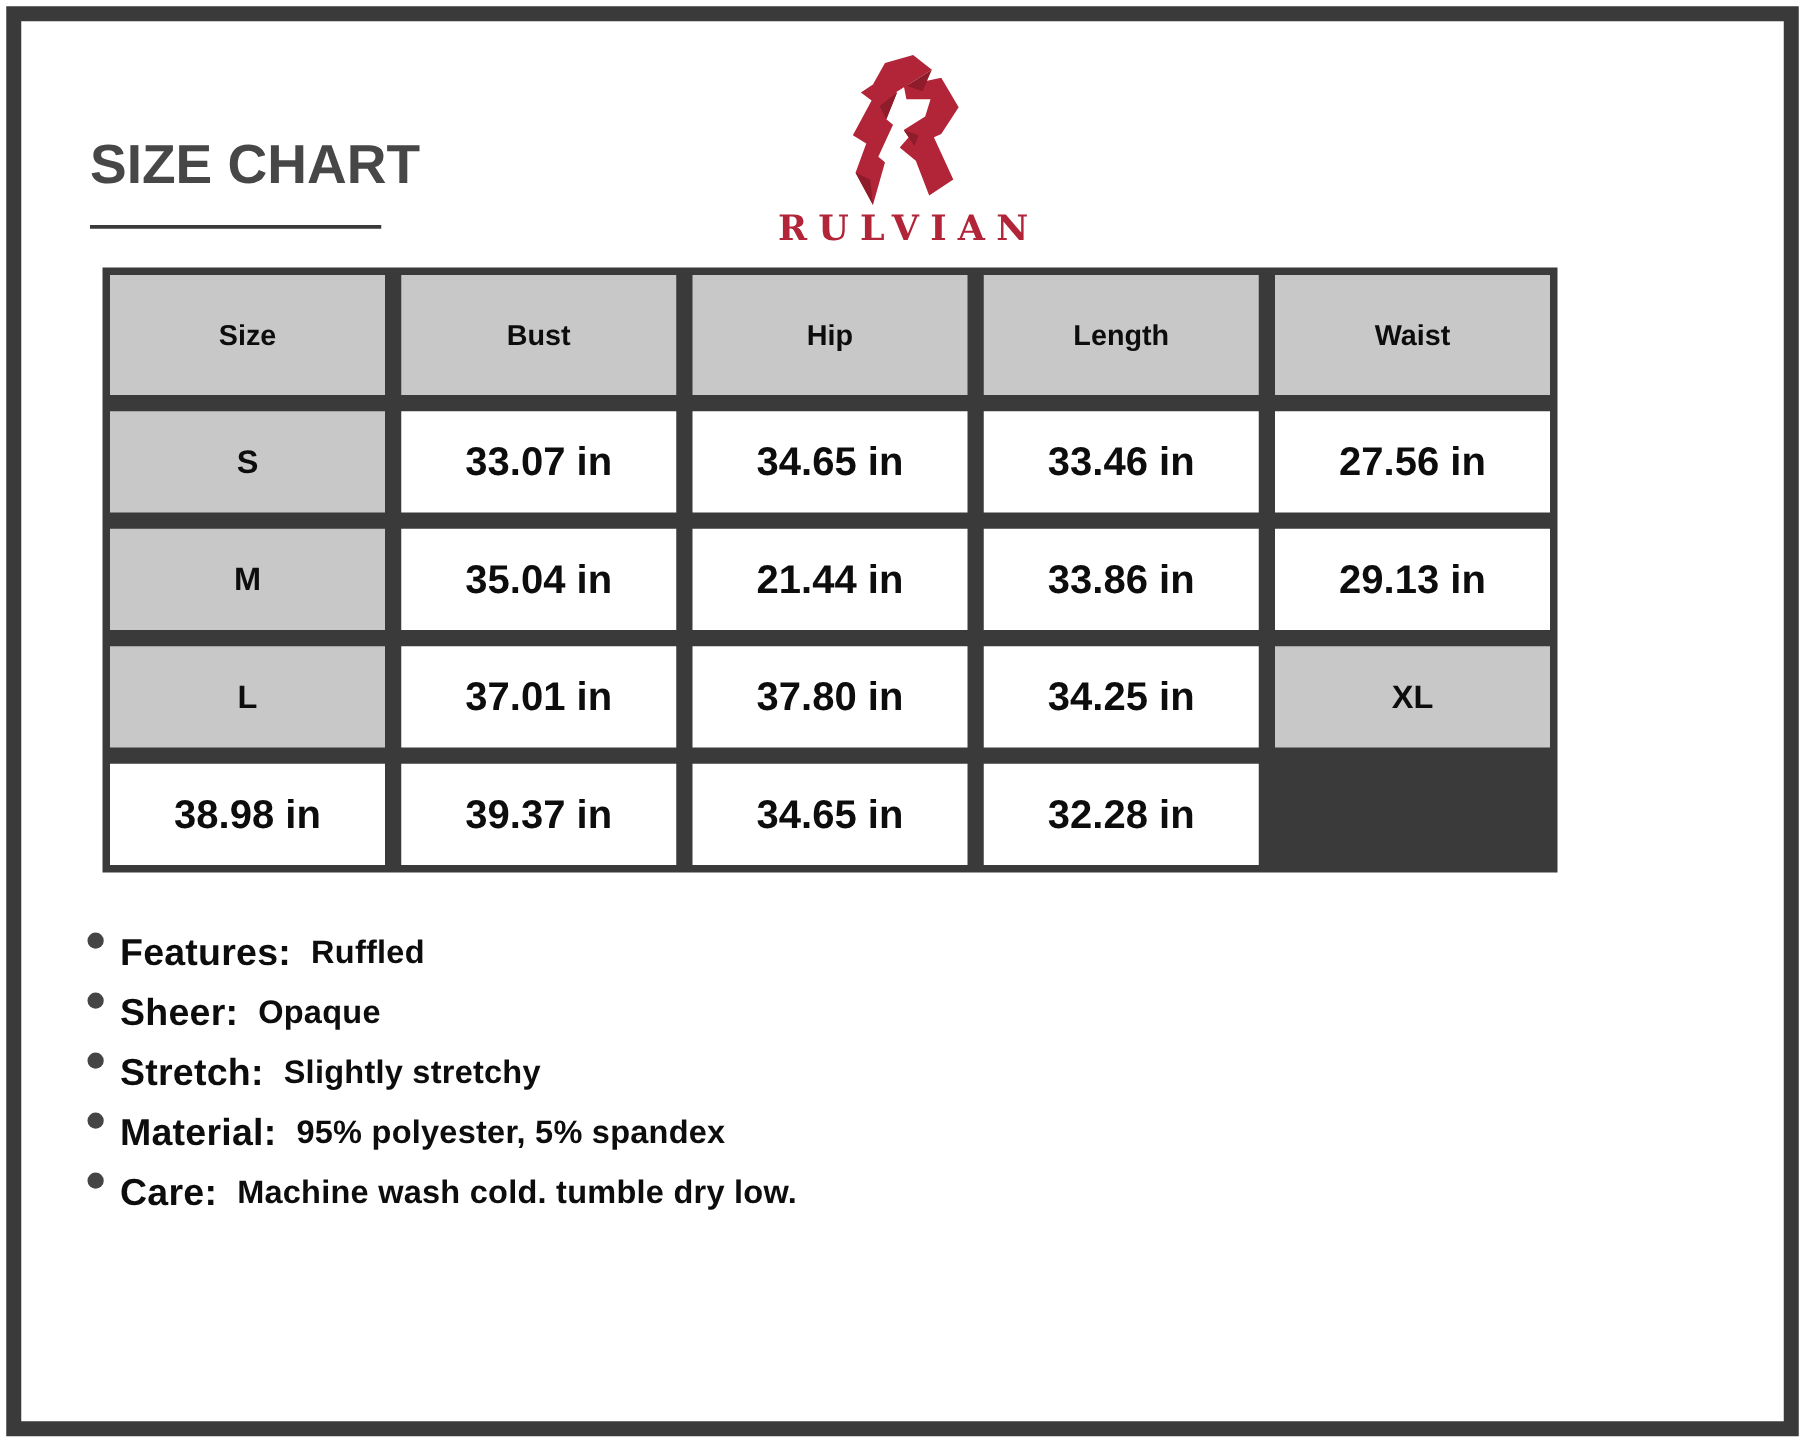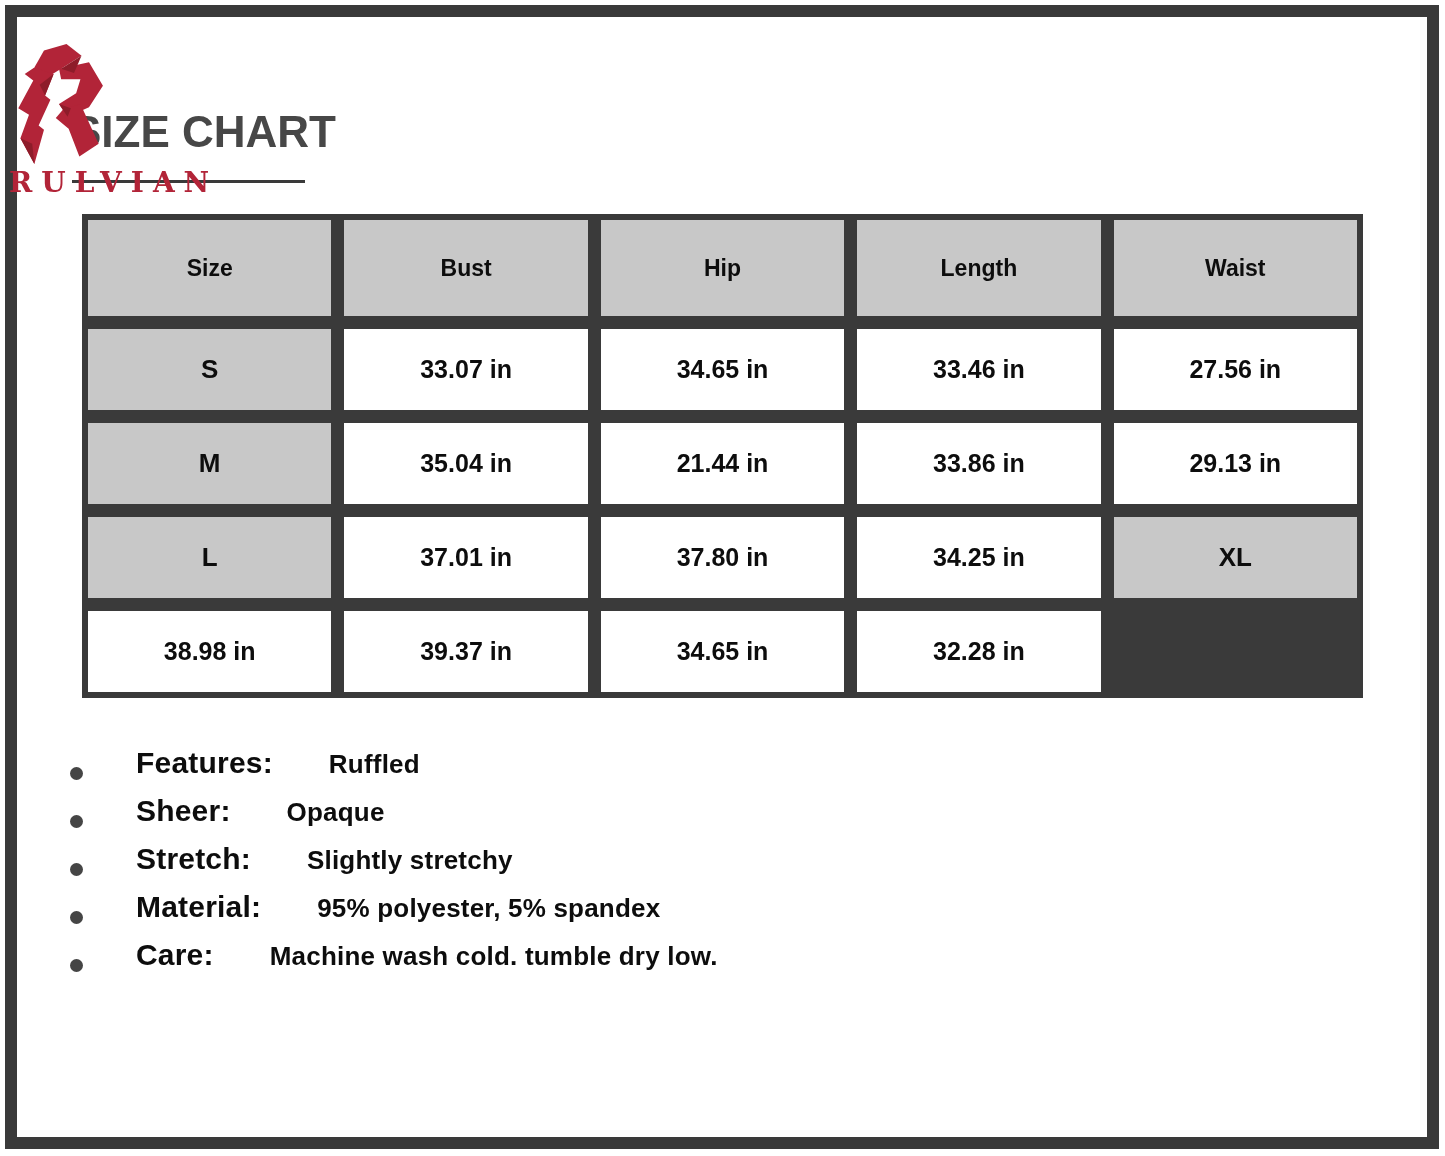--- a/index.html
+++ b/index.html
@@ -19,46 +19,46 @@
     pointer-events:none;
   }
 
   .title-block{position:absolute;left:72px;top:108px;}
   .page-title{
     font-size:44px;font-weight:bold;color:var(--title-gray);
     letter-spacing:0px;line-height:1.1;
   }
   .title-underline{width:233px;height:3px;background:var(--dark);margin-top:24px;}
 
-  .brand{position:absolute;left:0;right:0;top:44px;display:flex;flex-direction:column;}
+  .brand{position:absolute;left:0;right:0;top:44px;display:flex;flex-direction:column;align-items:center;}
   .brand svg{display:block;}
   .brand-name{
     font-family:"DejaVu Serif", serif;font-weight:bold;
     font-size:28px;color:var(--red);letter-spacing:9px;
     margin-top:2px;text-indent:9px;
   }
 
   .size-table{
-    position:absolute;left:82px;top:214px;width:1281px;
+    position:absolute;left:82px;top:214px;width:1164px;
     background:var(--dark);
     padding:6px;
     display:grid;
     grid-template-columns:repeat(5,1fr);
     grid-template-rows:96px 81px 81px 81px 81px;
     gap:13px;
   }
   .cell{
     display:flex;align-items:center;justify-content:center;
-    background:#ffffff;font-weight:bold;font-size:25px;color:var(--ink);
+    background:#ffffff;font-weight:bold;font-size:32px;color:var(--ink);
   }
   .cell.head{background:var(--cell-gray);font-size:23px;}
   .cell.size{background:var(--cell-gray);font-size:26px;}
 
   .features{position:absolute;left:70px;top:746px;}
-  .feature-line{display:flex;align-items:flex-end;margin-bottom:14px;height:34px;gap:40px;}
+  .feature-line{display:flex;align-items:flex-start;margin-bottom:14px;height:34px;}
   .bullet{
     width:13px;height:13px;border-radius:50%;background:#454545;
     margin-right:13px;flex:0 0 auto;
   }
   .feature-label{font-size:30px;font-weight:bold;color:var(--ink);letter-spacing:0.2px;}
   .feature-value{font-size:26px;font-weight:bold;color:var(--ink);margin-left:16px;letter-spacing:0.2px;}
 </style>
 </head>
 <body>
 

